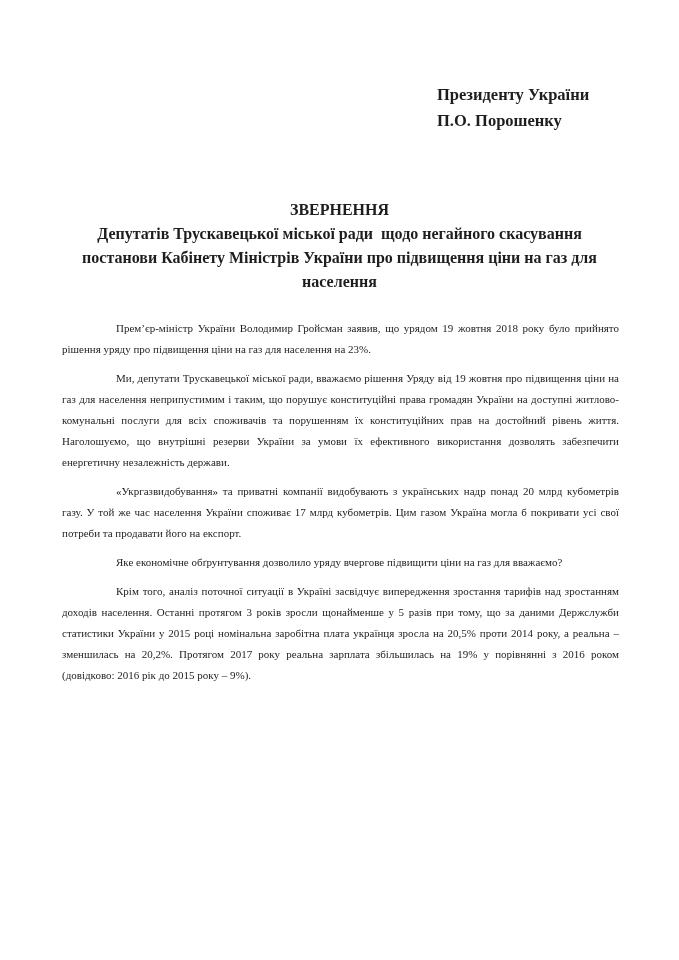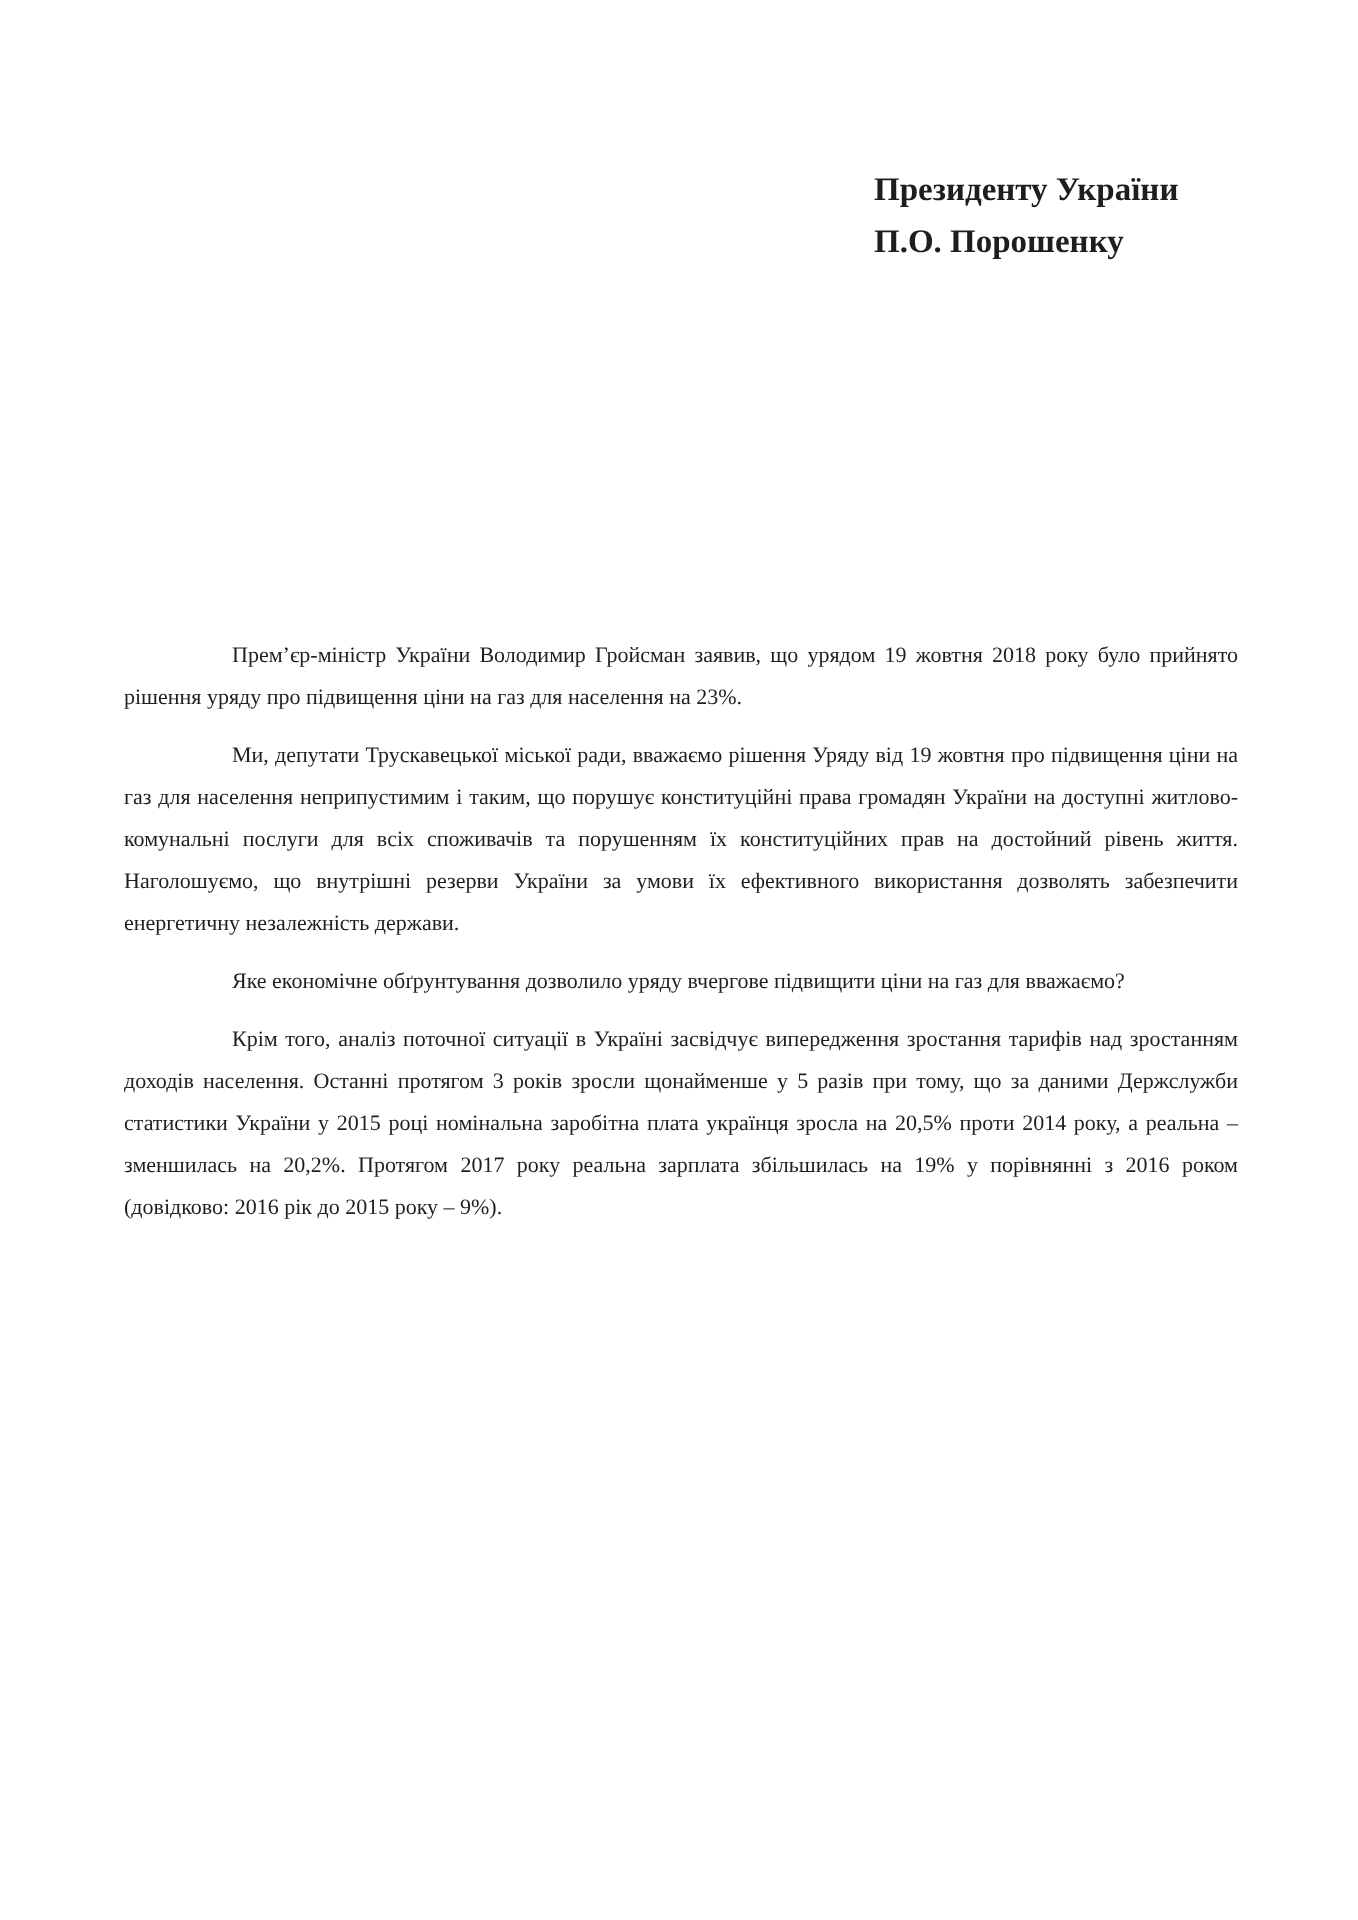--- a/index.html
+++ b/index.html
@@ -51,21 +51,26 @@
   }
 </style>
 </head>
 <body>
 
 <div class="page">
 
   <div class="recipient">Президенту України
 П.О. Порошенку</div>
 
+  <div class="title">ЗВЕРНЕННЯ
+Депутатів Трускавецької міської ради  щодо негайного скасування
+постанови Кабінету Міністрів України про підвищення ціни на газ для
+населення</div>
 
   <div class="body-text">
     <p>Прем’єр-міністр України Володимир Гройсман заявив, що урядом 19 жовтня 2018 року було прийнято рішення уряду про підвищення ціни на газ для населення на 23%.</p>
     <p>Ми, депутати Трускавецької міської ради, вважаємо рішення Уряду від 19 жовтня про підвищення ціни на газ для населення неприпустимим і таким, що порушує конституційні права громадян України на доступні житлово-комунальні послуги для всіх споживачів та порушенням їх конституційних прав на достойний рівень життя. Наголошуємо, що внутрішні резерви України за умови їх ефективного використання дозволять забезпечити енергетичну незалежність держави.</p>
+    <p>«Укргазвидобування» та приватні компанії видобувають з українських надр понад 20 млрд кубометрів газу. У той же час населення України споживає 17 млрд кубометрів. Цим газом Україна могла б покривати усі свої потреби та продавати його на експорт.</p>
     <p>Яке економічне обґрунтування дозволило уряду вчергове підвищити ціни на газ для вважаємо?</p>
     <p>Крім того, аналіз поточної ситуації в Україні засвідчує випередження зростання тарифів над зростанням доходів населення. Останні протягом 3 років зросли щонайменше у 5 разів при тому, що за даними Держслужби статистики України у 2015 році номінальна заробітна плата українця зросла на 20,5% проти 2014 року, а реальна – зменшилась на 20,2%. Протягом 2017 року реальна зарплата збільшилась на 19% у порівнянні з 2016 роком (довідково: 2016 рік до 2015 року – 9%).</p>
   </div>
 
 </div>
 
 </body></html>

